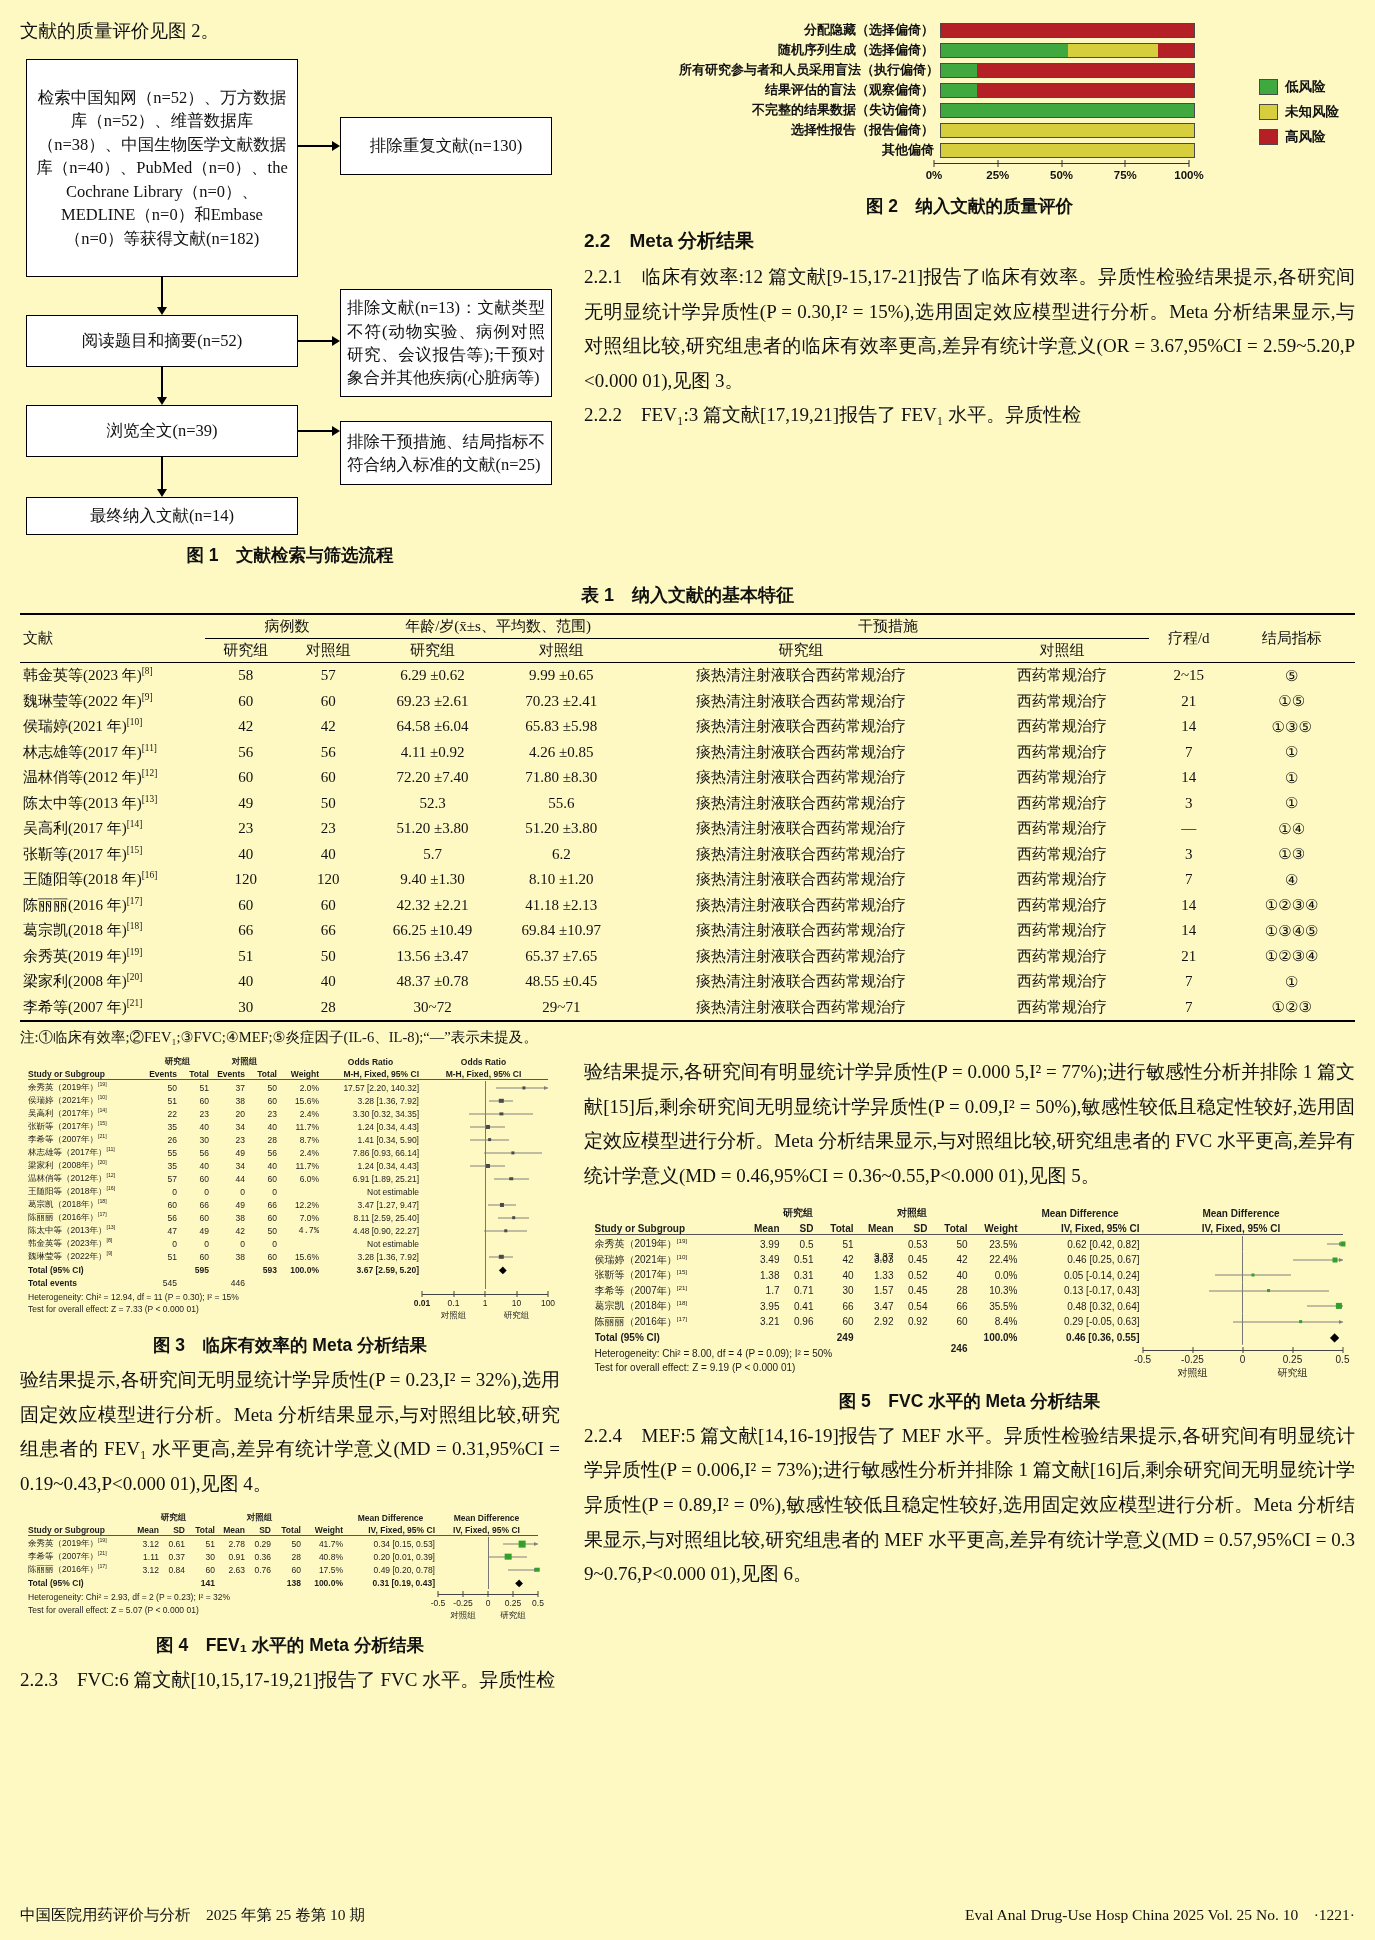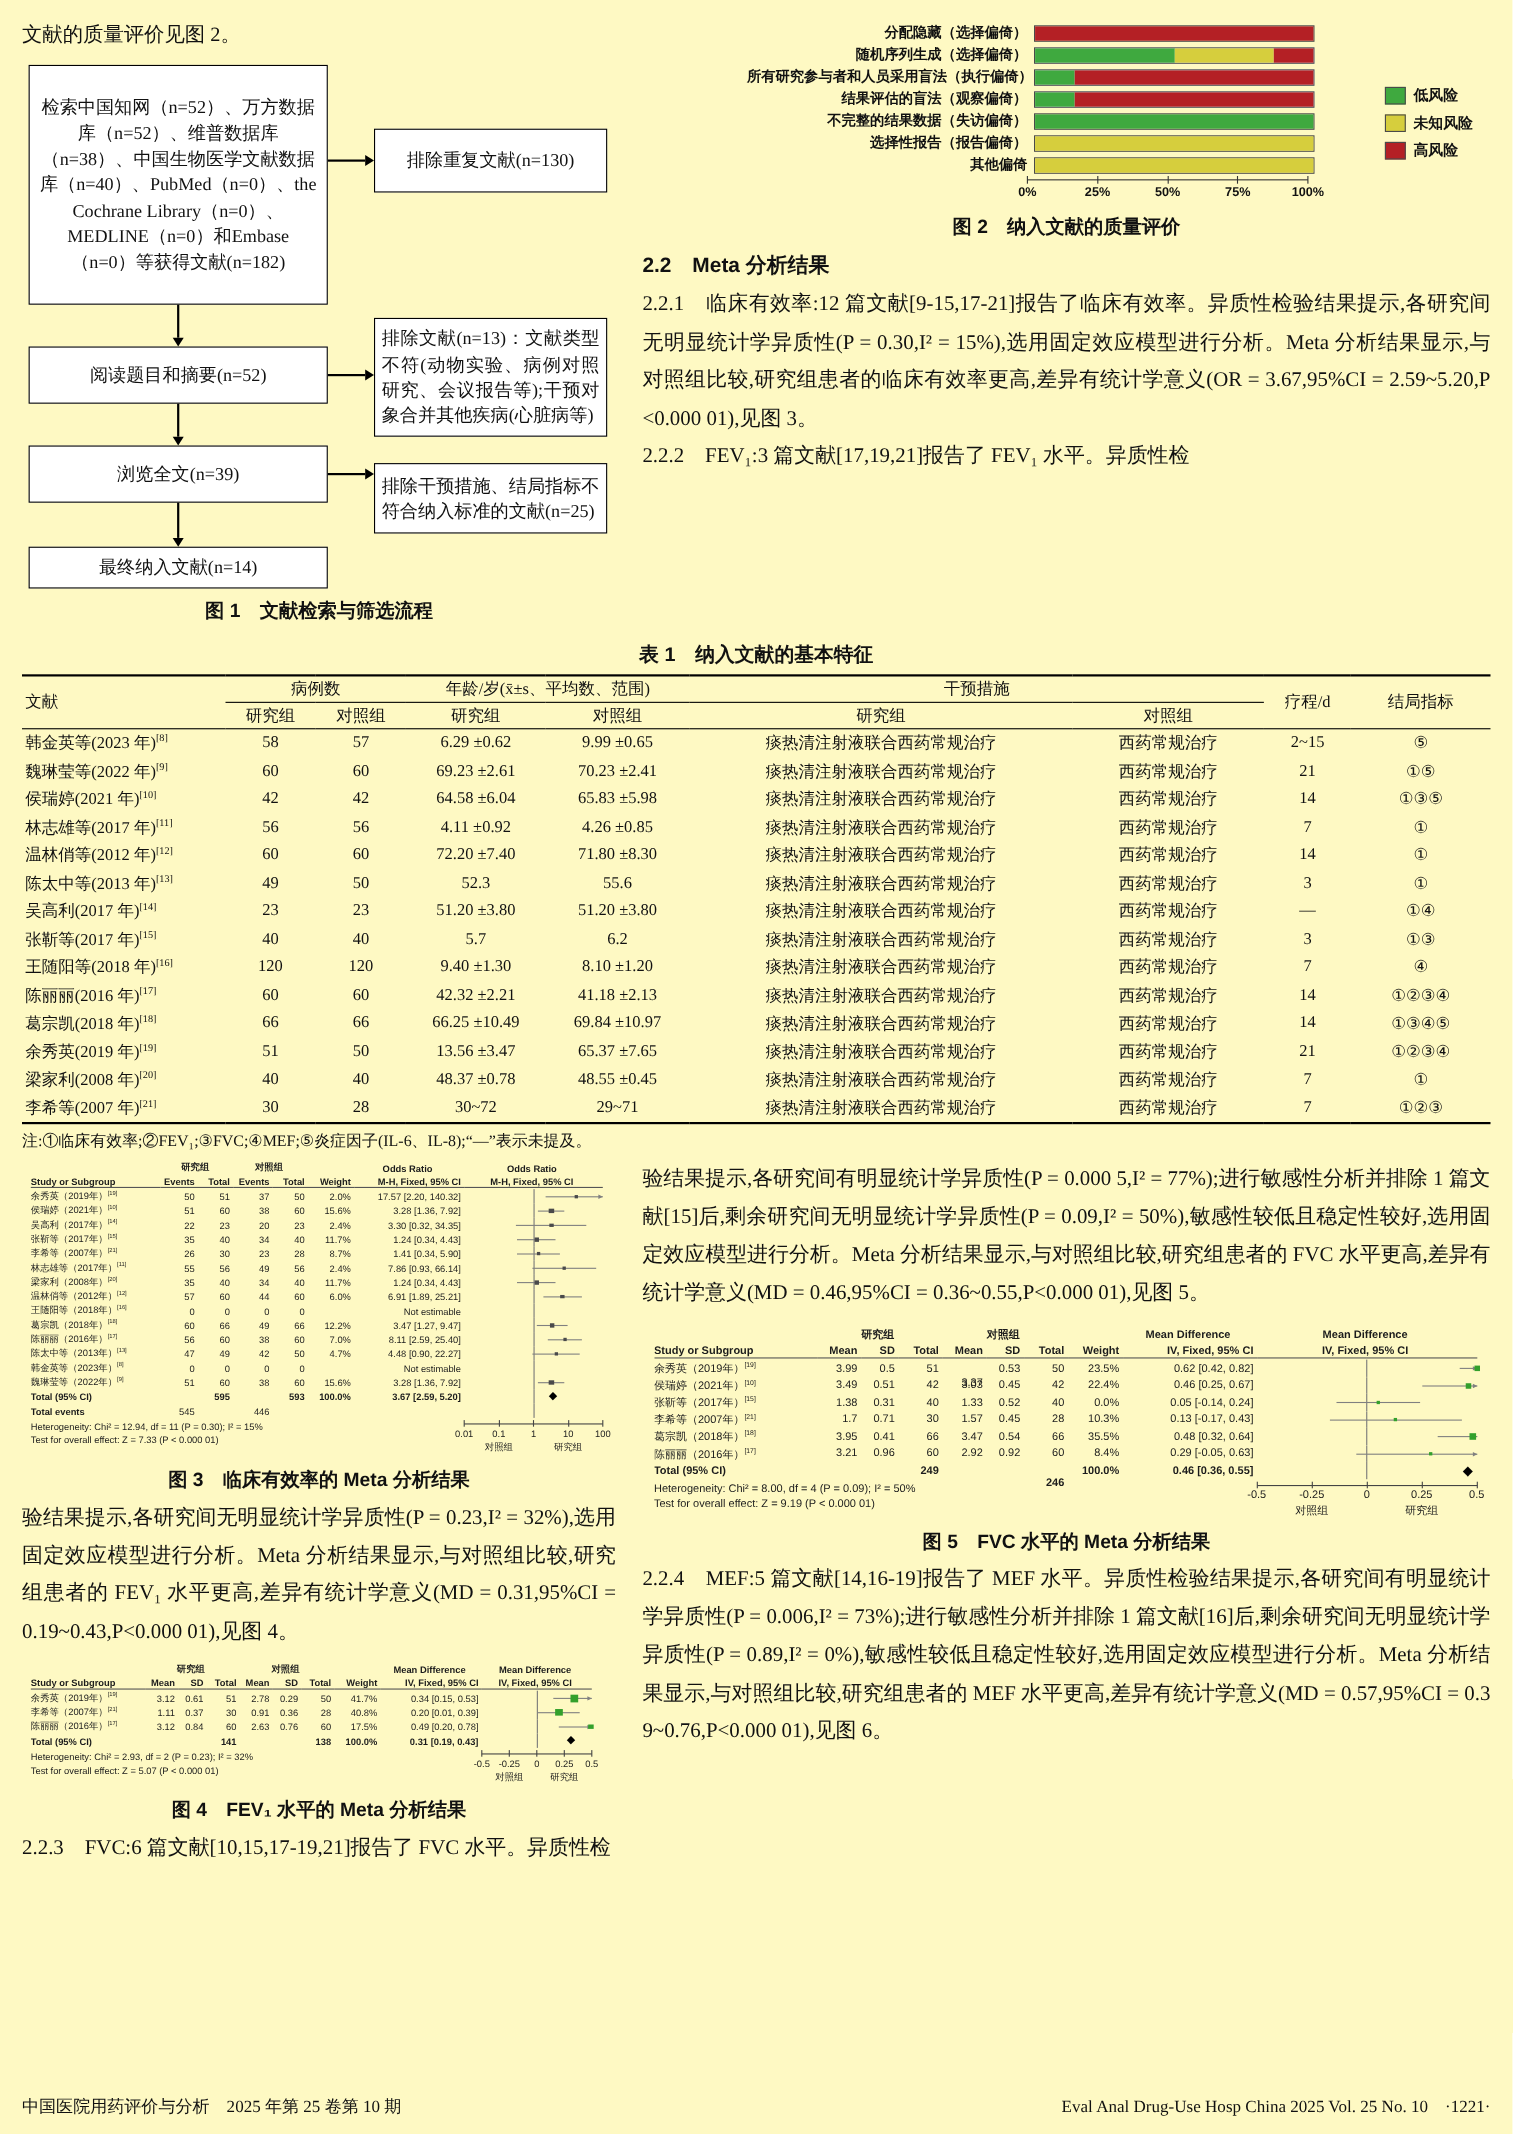--- a/index.html
+++ b/index.html
@@ -549,21 +549,21 @@
               <span class="ci-line" style="left: 60.3325%; width: 24.7883%;"></span>
               <span class="marker" style="width: 3.63px; height: 3.63px; left: 72.7255%; background: rgb(74, 74, 74);"></span>
             </div>
           </div>
           <div class="f-row">
             <div class="f-cell left" style="width: 118px;">陈太中等（2013年）<sup>[13]</sup></div>
             <div class="f-cell r" style="width: 34px;">47</div>
             <div class="f-cell r" style="width: 32px;">49</div>
             <div class="f-cell r" style="width: 36px;">42</div>
             <div class="f-cell r" style="width: 32px;">50</div>
-            <div class="f-cell r" style="width: 42px;">4.7%</div>
+            <div class="f-cell r" style="width: 42px; font-family: Liberation Mono, monospace;">4.7%</div>
             <div class="f-cell r" style="width: 100px;">4.48 [0.90, 22.27]</div>
             <div class="f-plot" style="width: 126px;">
               <span class="ci-line" style="left: 48.8561%; width: 34.8369%;"></span>
               <span class="marker" style="width: 3.423px; height: 3.423px; left: 66.282%; background: rgb(74, 74, 74);"></span>
             </div>
           </div>
           <div class="f-row">
             <div class="f-cell left" style="width: 118px;">韩金英等（2023年）<sup>[8]</sup></div>
             <div class="f-cell r" style="width: 34px;">0</div>
             <div class="f-cell r" style="width: 32px;">0</div>
@@ -609,21 +609,21 @@
             <div class="f-plot" style="width: 126px;"></div>
           </div>
           <div class="f-foot">
             <div class="f-foot-text" style="width: 394px;">
               <div class="f-het">Heterogeneity: Chi² = 12.94, df = 11 (P = 0.30); I² = 15%</div>
               <div class="f-het">Test for overall effect: Z = 7.33 (P &lt; 0.000 01)</div>
             </div>
             <div class="f-axis" style="width: 126px;">
               <div class="f-axis-line"></div>
               <span class="f-tickmark" style="left: 0%;"></span>
-              <span class="f-tick" style="left: 0%;">0.01</span>
+              <span class="f-tick" style="left: 0%; font-weight: bold;">0.01</span>
               <span class="f-tickmark" style="left: 25%;"></span>
               <span class="f-tick" style="left: 25%;">0.1</span>
               <span class="f-tickmark" style="left: 50%;"></span>
               <span class="f-tick" style="left: 50%;">1</span>
               <span class="f-tickmark" style="left: 75%;"></span>
               <span class="f-tick" style="left: 75%;">10</span>
               <span class="f-tickmark" style="left: 100%;"></span>
               <span class="f-tick" style="left: 100%;">100</span>
               <span class="f-axlab" style="left: 25%;">对照组</span>
               <span class="f-axlab" style="left: 75%;">研究组</span>

